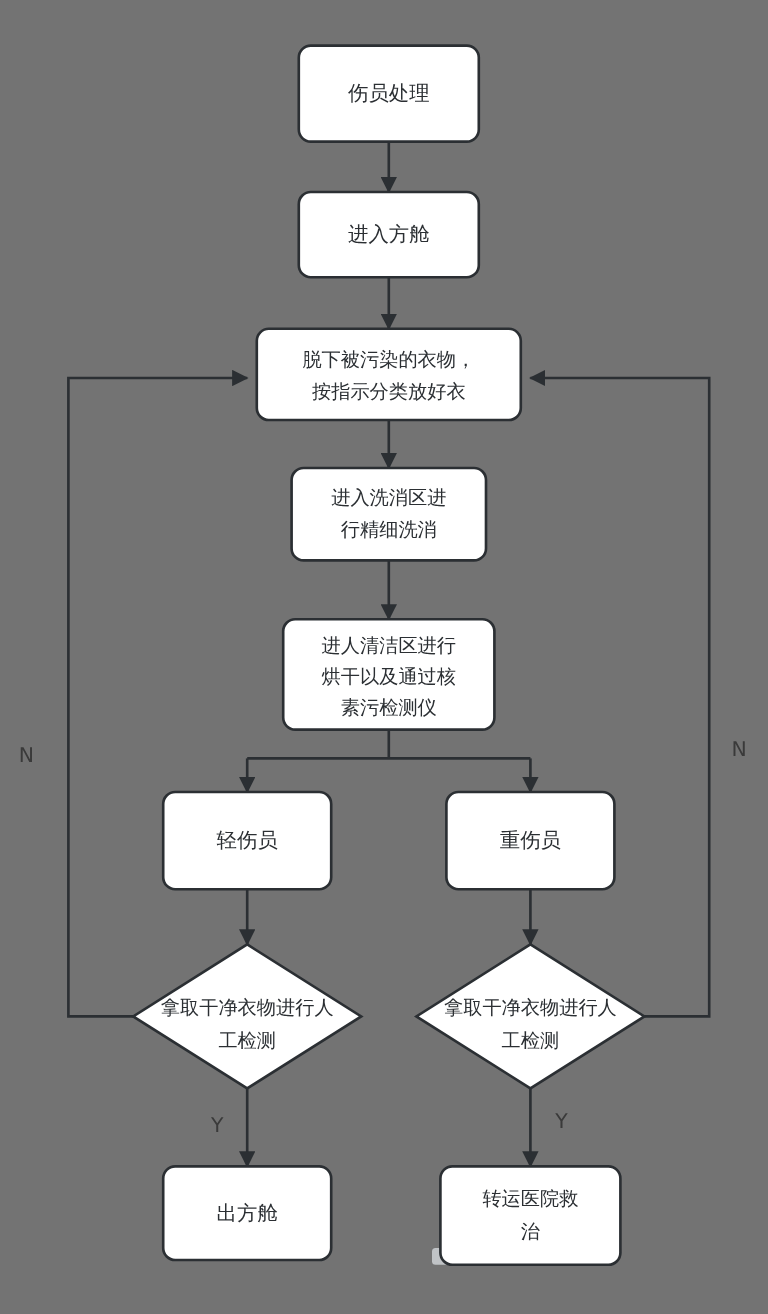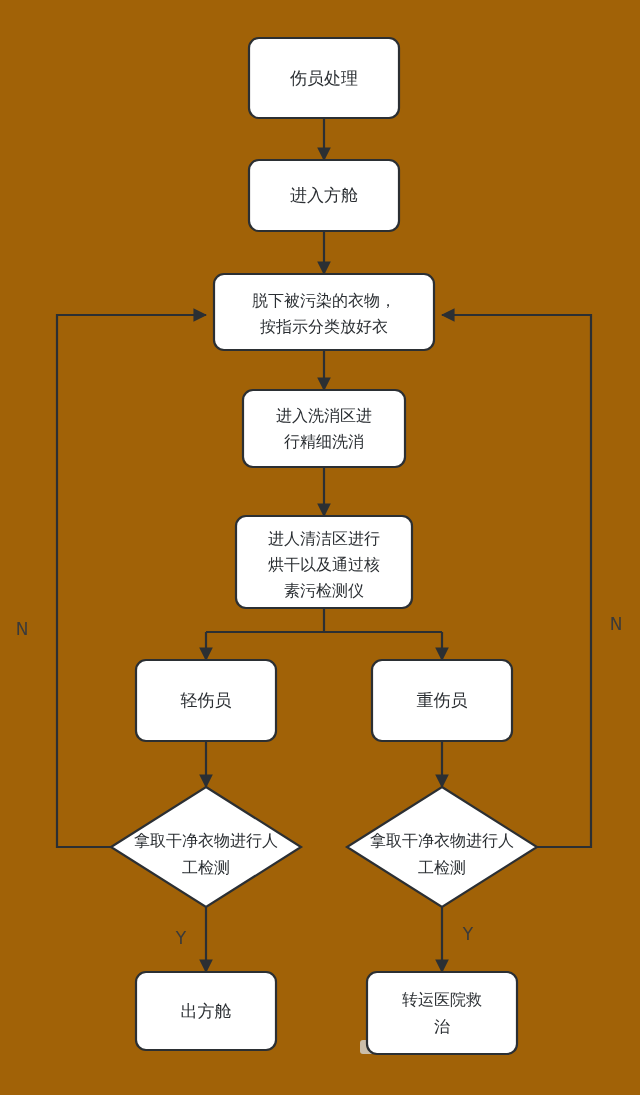--- a/index.html
+++ b/index.html
@@ -10,21 +10,21 @@
   body {
     width: 640px;
     height: 1095px;
     font-family: "DejaVu Sans", "Liberation Sans", sans-serif;
     overflow: hidden;
   }
   #flow-root {
     position: relative;
     width: 640px;
     height: 1095px;
-    background: #a16207;
+    background: #737373;
   }
   svg#flow-svg {
     position: absolute;
     top: 0;
     left: 0;
     width: 640px;
     height: 1095px;
   }
   .node-shape {
     fill: #ffffff;

